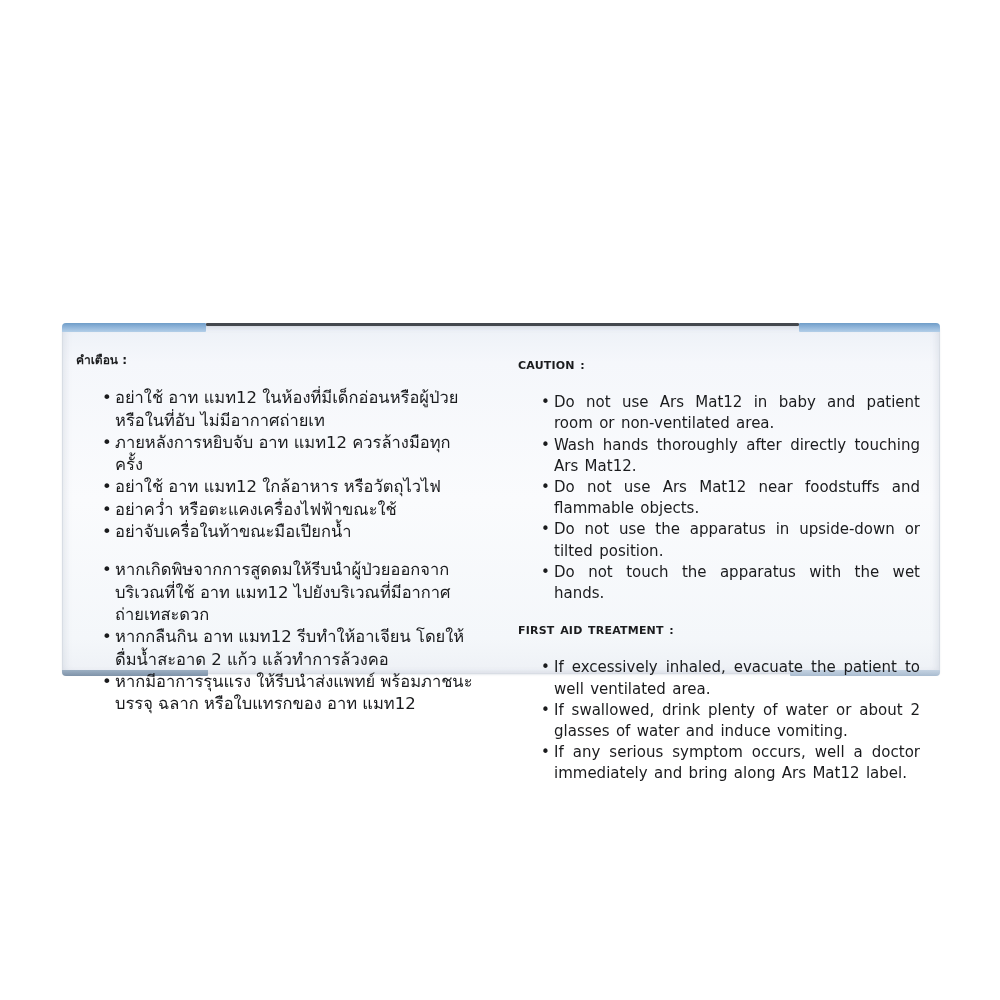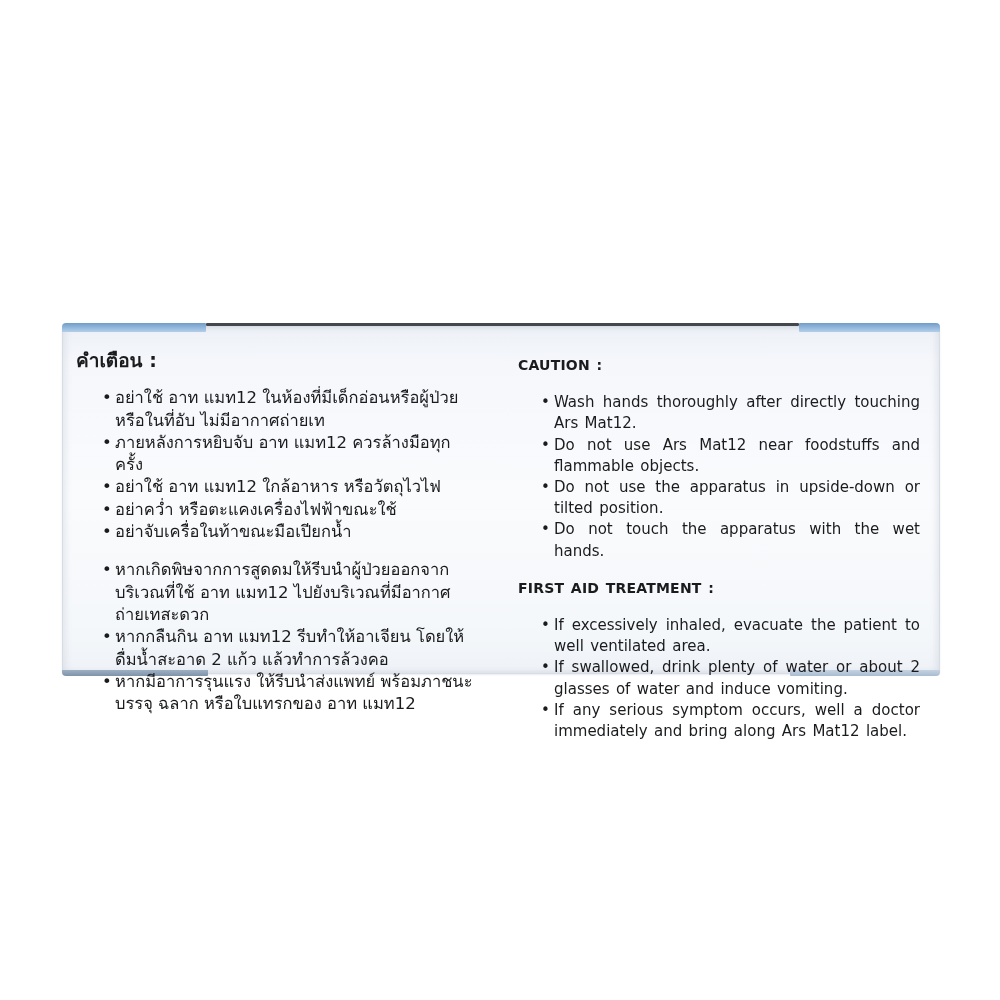--- a/index.html
+++ b/index.html
@@ -70,31 +70,31 @@
     position: absolute;
     left: -13px;
   }
   .col-thai {
     left: 13px;
     top: 22px;
     width: 414px;
     font-size: 16.5px;
     line-height: 22.3px;
   }
-  .col-thai h3 { font-size: 19px; }
+  .col-thai h3 { font-size: 12px; }
   .col-thai ul { padding: 0 0 0 23px; }
   .col-english {
     left: 455px;
     top: 28px;
     width: 418px;
     font-size: 15px;
     line-height: 21.2px;
     word-spacing: 1.6px;
   }
-  .col-english h3 { font-size: 14px; letter-spacing: 0.2px; }
+  .col-english h3 { font-size: 11px; letter-spacing: 0.2px; }
   .col-english ul { padding: 0 0 0 20px; }
   .col-english li { text-align: justify; }
 </style>
 </head>
 <body>
 
 <div class="page">
   <div class="panel">
 
     <div class="edge edge-top-left"></div>
@@ -115,20 +115,21 @@
       <ul>
         <li>หากเกิดพิษจากการสูดดมให้รีบนำผู้ป่วยออกจากบริเวณที่ใช้ อาท แมท12 ไปยังบริเวณที่มีอากาศถ่ายเทสะดวก</li>
         <li>หากกลืนกิน อาท แมท12 รีบทำให้อาเจียน โดยให้ดื่มน้ำสะอาด 2 แก้ว แล้วทำการล้วงคอ</li>
         <li>หากมีอาการรุนแรง ให้รีบนำส่งแพทย์ พร้อมภาชนะบรรจุ ฉลาก หรือใบแทรกของ อาท แมท12</li>
       </ul>
     </div>
 
     <div class="col col-english">
       <h3>CAUTION :</h3>
       <ul>
+        <li>Do not use Ars Mat12 in baby and patient room or non-ventilated area.</li>
         <li>Wash hands thoroughly after directly touching Ars Mat12.</li>
         <li>Do not use Ars Mat12 near foodstuffs and flammable objects.</li>
         <li>Do not use the apparatus in upside-down or tilted position.</li>
         <li>Do not touch the apparatus with the wet hands.</li>
       </ul>
       <h3>FIRST AID TREATMENT :</h3>
       <ul>
         <li>If excessively inhaled, evacuate the patient to well ventilated area.</li>
         <li>If swallowed, drink plenty of water or about 2 glasses of water and induce vomiting.</li>
         <li>If any serious symptom occurs, well a doctor immediately and bring along Ars Mat12 label.</li>

